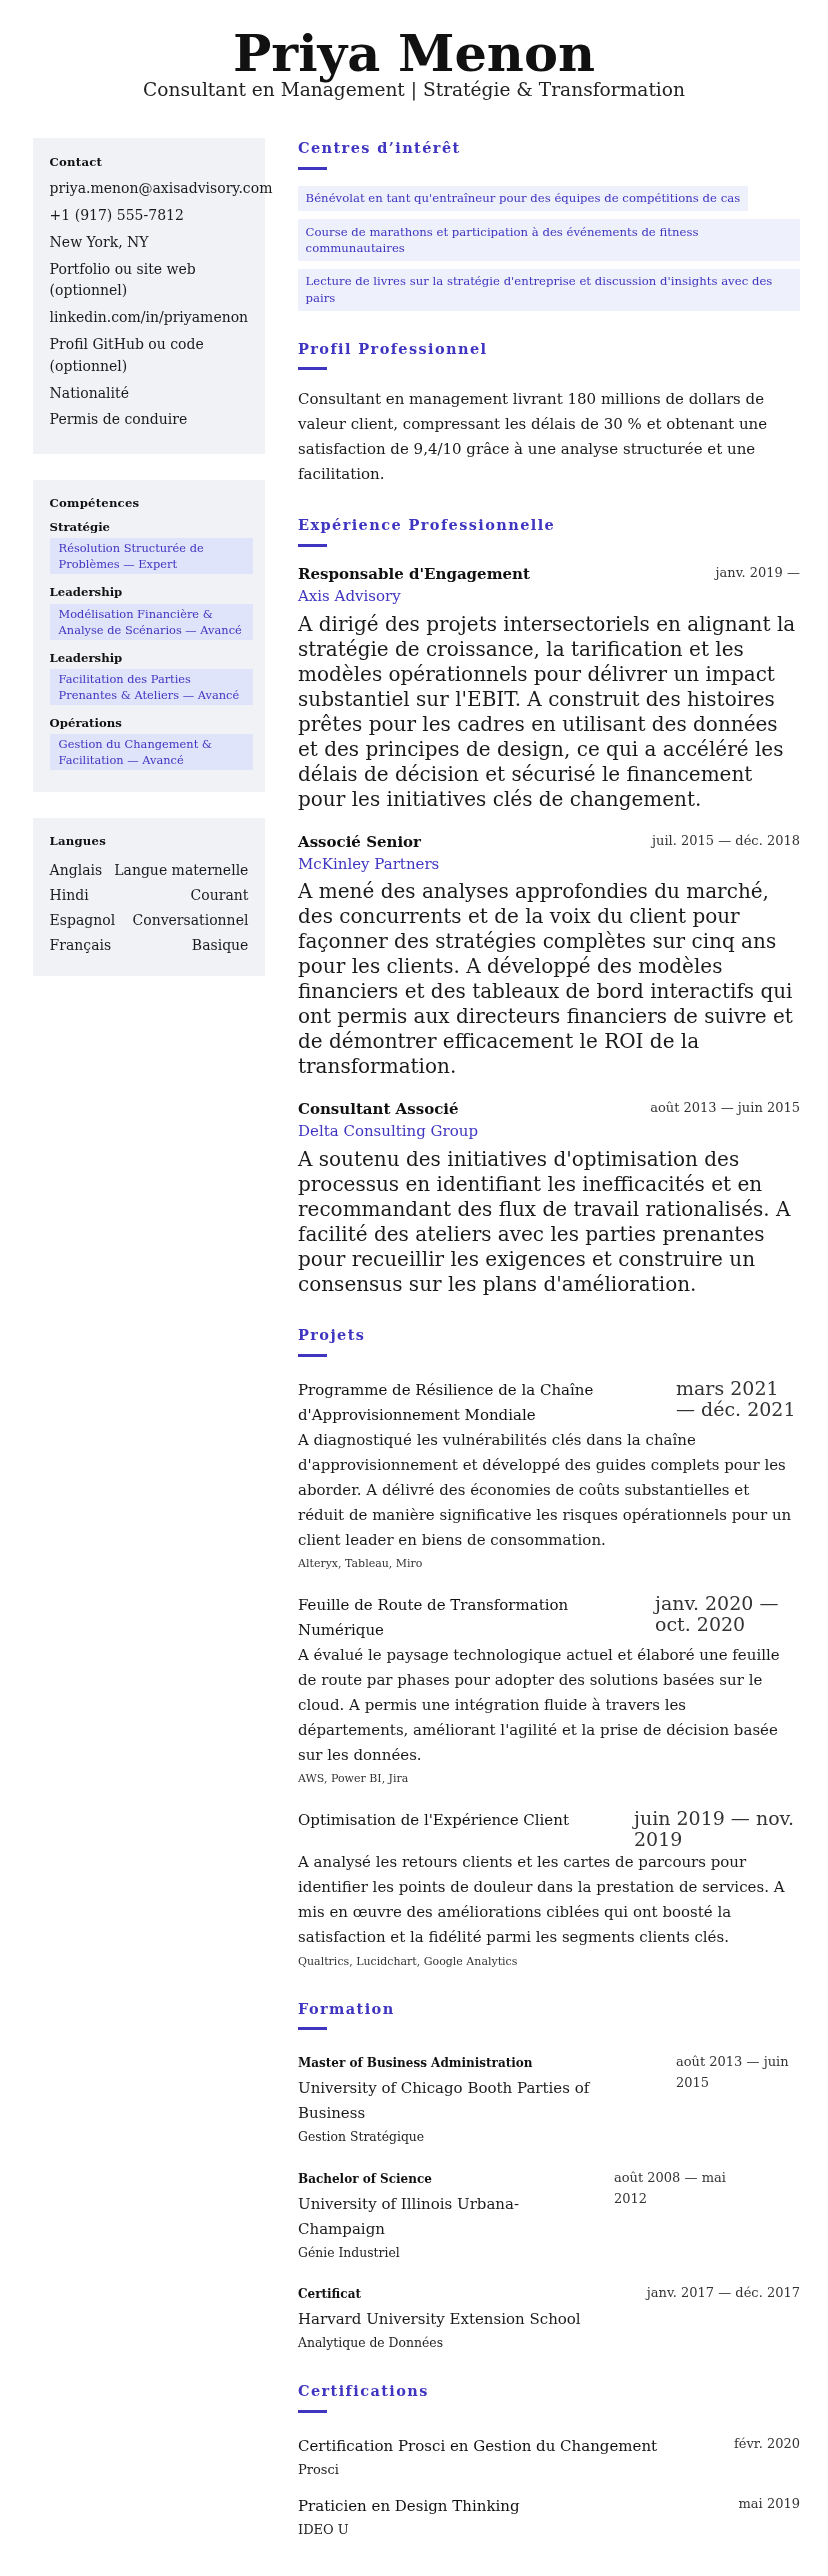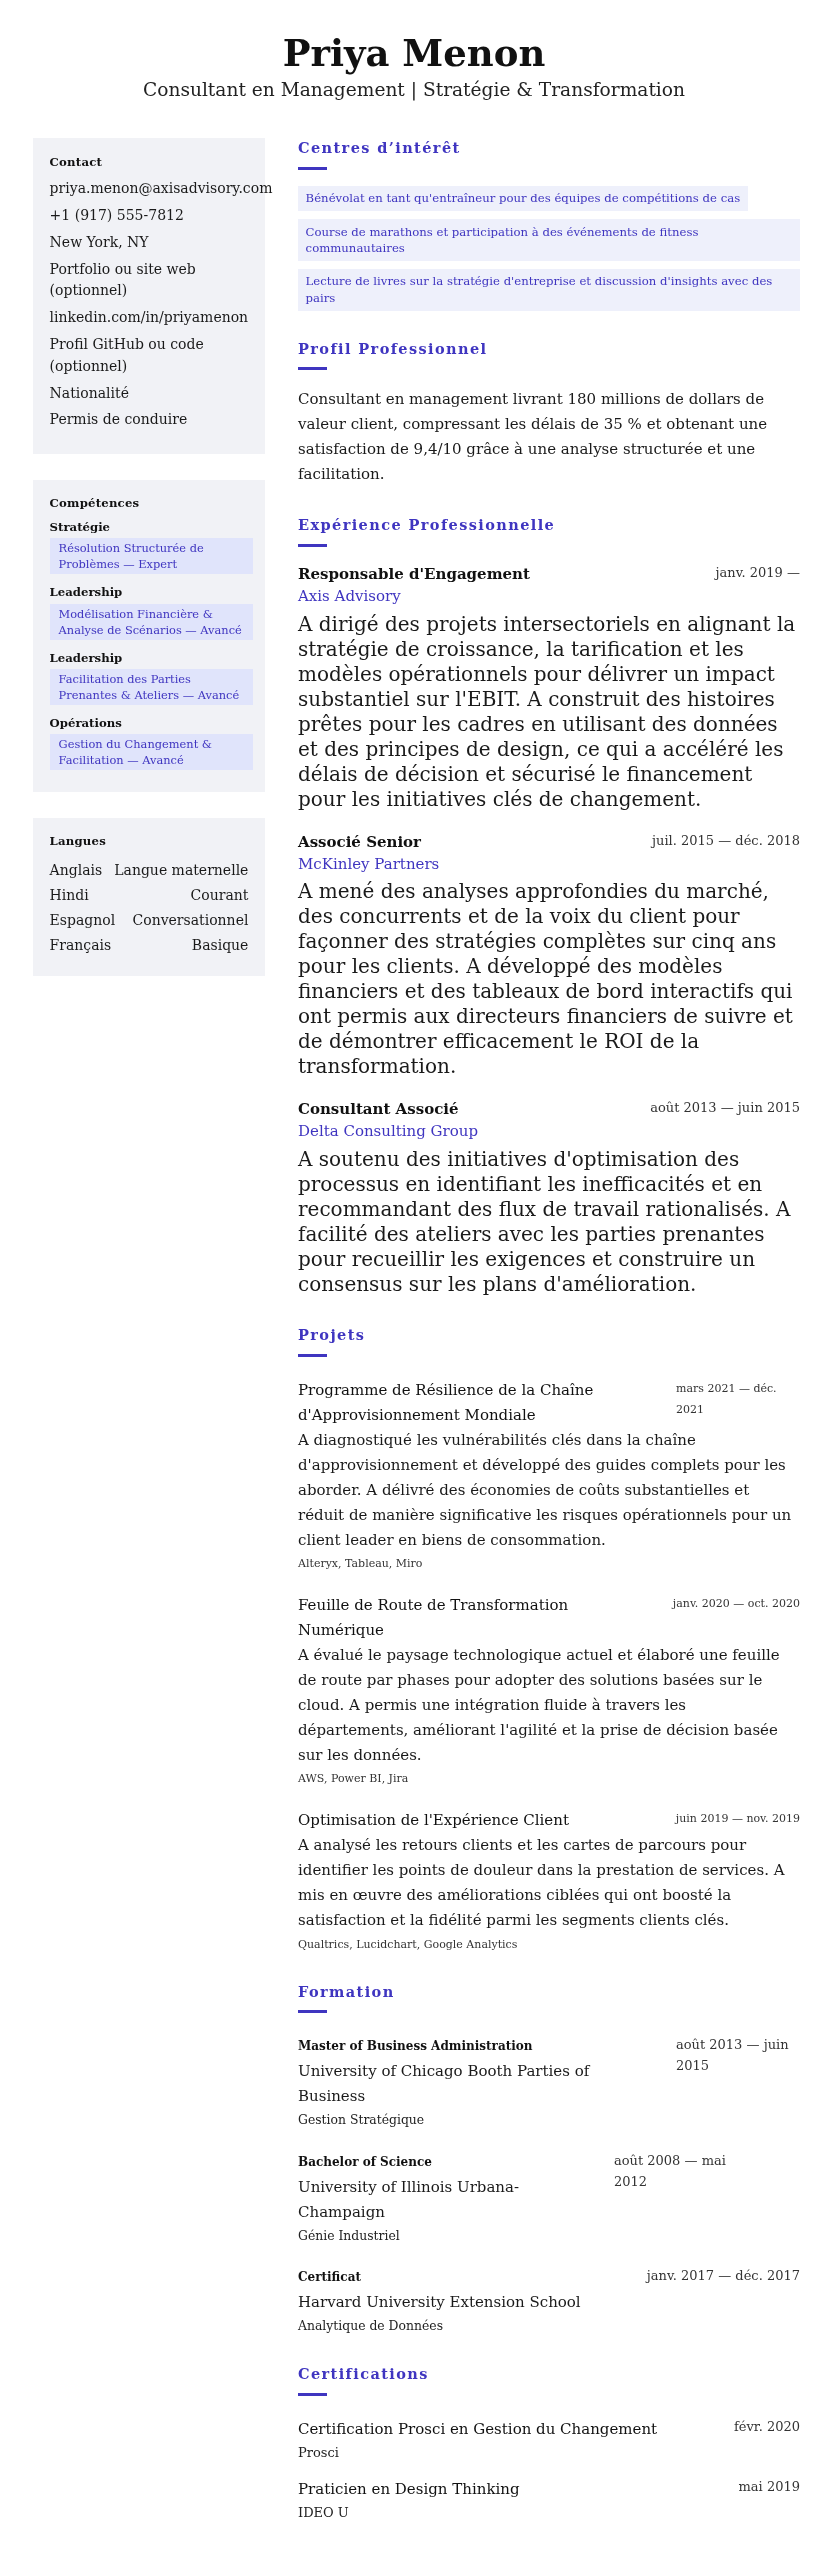--- a/index.html
+++ b/index.html
@@ -5,21 +5,21 @@
   * { box-sizing: border-box; margin: 0; padding: 0; }
   html, body { background: #ffffff; }
   body {
     width: 828px;
     min-height: 2576px;
     font-family: "DejaVu Serif", serif;
     color: #1a1a1a;
     position: relative;
   }
   .header { text-align: center; padding-top: 30px; height: 116px; }
-  .name { font-size: 37px; font-weight: bold; line-height: 46px; color: #111; }
+  .name { font-size: 51px; font-weight: bold; line-height: 46px; color: #111; }
   .subtitle { font-size: 18.6px; line-height: 25px; color: #222; margin-top: 1.4px; }
 
   .layout { display: flex; padding: 22px 28px 0 33px; gap: 33px; }
   .sidebar { width: 232px; flex: none; }
   .main { width: 502px; flex: none; }
 
   .side-box { background: #f1f2f6; padding: 16.6px 16.6px 19.3px 16.6px; margin-bottom: 25.5px; }
   .side-title { font-size: 11.7px; font-weight: bold; color: #111; margin-bottom: 9.7px; letter-spacing: 0.2px; }
   .contact-item { font-size: 14px; line-height: 21.4px; color: #1a1a1a; margin-bottom: 5.5px; word-break: normal; white-space: normal; }
   .contact-item.nowrap { white-space: nowrap; }
@@ -39,21 +39,21 @@
   .paragraph { font-size: 15px; line-height: 25px; color: #1a1a1a; }
 
   .entry { margin-bottom: 19.3px; }
   .entry-head { display: flex; justify-content: space-between; align-items: flex-start; }
   .entry-title { font-size: 15px; font-weight: bold; color: #111; line-height: 22px; }
   .entry-date { font-size: 13px; color: #333; line-height: 19.3px; text-align: right; }
   .entry-org { font-size: 15px; color: #3f35c0; line-height: 23.5px; }
   .entry-desc { font-size: 20px; line-height: 25px; color: #1a1a1a; margin-top: 2.8px; }
 
   .proj-title { font-size: 15px; color: #111; line-height: 25px; max-width: 345px; }
-  .proj-date { font-size: 11px; color: #333; line-height: 21px; max-width: 124px; text-align: left; }
+  .proj-date { font-size: 19px; color: #333; line-height: 21px; max-width: 124px; text-align: left; }
   .proj-desc { font-size: 15px; line-height: 25px; color: #1a1a1a; }
   .proj-tools { font-size: 11px; color: #333; line-height: 18px; margin-top: 2.8px; }
 
   .edu-title { font-size: 12px; font-weight: bold; color: #111; line-height: 25px; }
   .edu-school { font-size: 15px; color: #1a1a1a; line-height: 25px; }
   .edu-field { font-size: 12.4px; color: #222; line-height: 21px; }
   .edu-left { max-width: 345px; }
   .edu-date { font-size: 13px; color: #333; line-height: 21px; max-width: 124px; }
 
   .cert-name { font-size: 15px; color: #111; line-height: 25px; }
@@ -130,21 +130,21 @@
       <h2 class="section-title">Centres d’intérêt</h2>
       <div class="section-rule"></div>
       <div class="interest-chip">Bénévolat en tant qu'entraîneur pour des équipes de compétitions de cas</div>
       <div class="interest-chip full">Course de marathons et participation à des événements de fitness communautaires</div>
       <div class="interest-chip full">Lecture de livres sur la stratégie d'entreprise et discussion d'insights avec des pairs</div>
     </section>
 
     <section class="section">
       <h2 class="section-title">Profil Professionnel</h2>
       <div class="section-rule"></div>
-      <p class="paragraph">Consultant en management livrant 180 millions de dollars de valeur client, compressant les délais de 35 % et obtenant une satisfaction de 9,4/10 grâce à une analyse structurée et une facilitation.</p>
+      <p class="paragraph">Consultant en management livrant 180 millions de dollars de valeur client, compressant les délais de 30 % et obtenant une satisfaction de 9,4/10 grâce à une analyse structurée et une facilitation.</p>
     </section>
 
     <section class="section">
       <h2 class="section-title">Expérience Professionnelle</h2>
       <div class="section-rule"></div>
 
       <div class="entry">
         <div class="entry-head">
           <span class="entry-title">Responsable d'Engagement</span>
           <span class="entry-date">janv. 2019 —</span>

